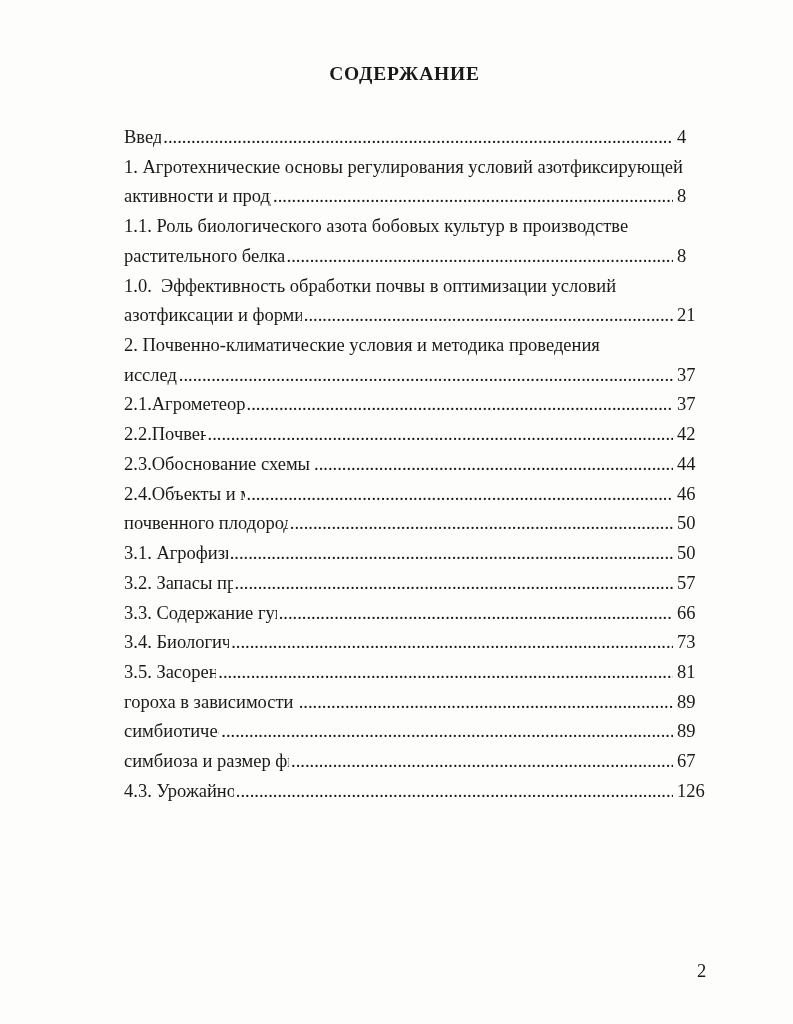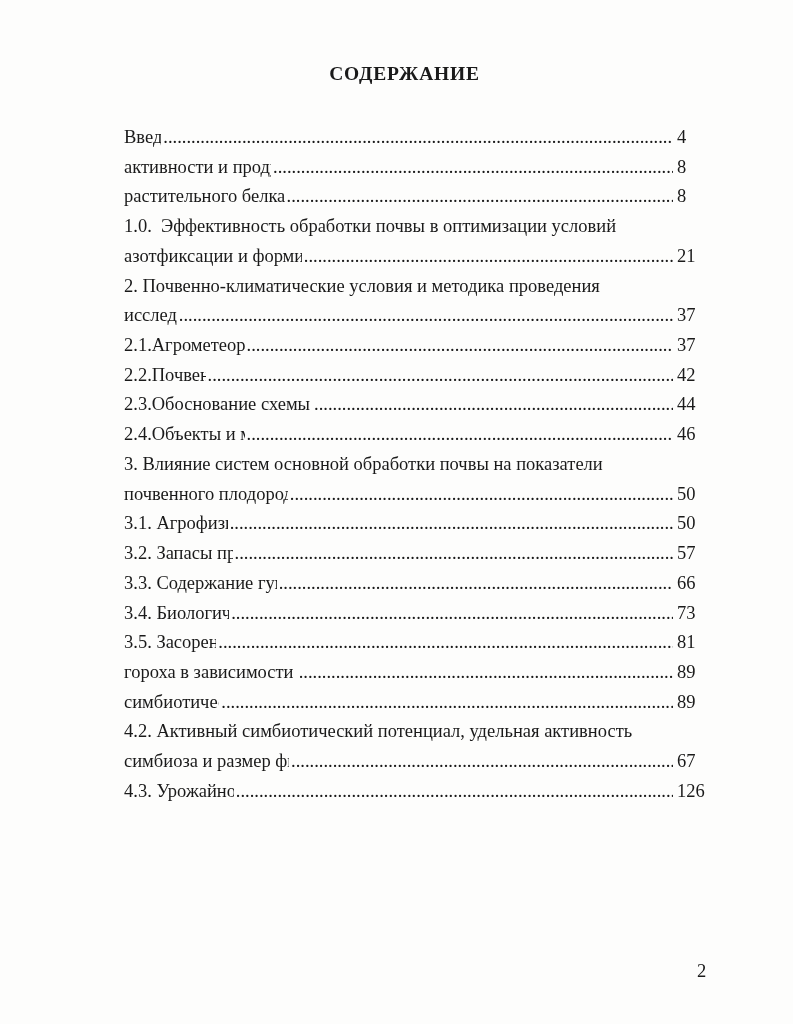--- a/index.html
+++ b/index.html
@@ -73,37 +73,37 @@
     font-size: 18.5px;
   }
 </style>
 </head>
 <body>
 
 <div class="page">
   <h1 class="doc-title">СОДЕРЖАНИЕ</h1>
   <div class="toc" id="toc">
       <div class="toc-line"><span class="toc-text">Введение</span><span class="leader">............................................................................................................................................................................................................................</span><span class="toc-page">4</span></div>
+      <div class="toc-line"><span class="toc-text">1. Агротехнические основы регулирования условий азотфиксирующей</span></div>
       <div class="toc-line"><span class="toc-text">активности и продуктивности бобовых культур</span><span class="leader">............................................................................................................................................................................................................................</span><span class="toc-page">8</span></div>
+      <div class="toc-line"><span class="toc-text">1.1. Роль биологического азота бобовых культур в производстве</span></div>
       <div class="toc-line"><span class="toc-text">растительного белка и сохранении плодородия почвы</span><span class="leader">............................................................................................................................................................................................................................</span><span class="toc-page">8</span></div>
       <div class="toc-line"><span class="toc-text">1.0.  Эффективность обработки почвы в оптимизации условий</span></div>
       <div class="toc-line"><span class="toc-text">азотфиксации и формирования урожайности бобовых культур</span><span class="leader">............................................................................................................................................................................................................................</span><span class="toc-page">21</span></div>
       <div class="toc-line"><span class="toc-text">2. Почвенно-климатические условия и методика проведения</span></div>
       <div class="toc-line"><span class="toc-text">исследований</span><span class="leader">............................................................................................................................................................................................................................</span><span class="toc-page">37</span></div>
       <div class="toc-line"><span class="toc-text">2.1.Агрометеорологические условия</span><span class="leader">............................................................................................................................................................................................................................</span><span class="toc-page">37</span></div>
       <div class="toc-line"><span class="toc-text">2.2.Почвенный покров</span><span class="leader">............................................................................................................................................................................................................................</span><span class="toc-page">42</span></div>
       <div class="toc-line"><span class="toc-text">2.3.Обоснование схемы опытов и агротехника возделывания гороха</span><span class="leader">............................................................................................................................................................................................................................</span><span class="toc-page">44</span></div>
       <div class="toc-line"><span class="toc-text">2.4.Объекты и методы исследований</span><span class="leader">............................................................................................................................................................................................................................</span><span class="toc-page">46</span></div>
-      <div class="toc-line"><span class="toc-text">3. Влияние систем основной обработки почвы на показатели</span></div>
       <div class="toc-line"><span class="toc-text">почвенного плодородия и засоренность посевов гороха</span><span class="leader">............................................................................................................................................................................................................................</span><span class="toc-page">50</span></div>
       <div class="toc-line"><span class="toc-text">3.1. Агрофизические свойства</span><span class="leader">............................................................................................................................................................................................................................</span><span class="toc-page">50</span></div>
       <div class="toc-line"><span class="toc-text">3.2. Запасы продуктивной влаги</span><span class="leader">............................................................................................................................................................................................................................</span><span class="toc-page">57</span></div>
       <div class="toc-line"><span class="toc-text">3.3. Содержание гумуса и питательных элементов</span><span class="leader">............................................................................................................................................................................................................................</span><span class="toc-page">66</span></div>
       <div class="toc-line"><span class="toc-text">3.4. Биологическая активность</span><span class="leader">............................................................................................................................................................................................................................</span><span class="toc-page">73</span></div>
       <div class="toc-line"><span class="toc-text">3.5. Засоренность посевов</span><span class="leader">............................................................................................................................................................................................................................</span><span class="toc-page">81</span></div>
       <div class="toc-line"><span class="toc-text">гороха в зависимости от систем основной обработки почвы</span><span class="leader">............................................................................................................................................................................................................................</span><span class="toc-page">89</span></div>
       <div class="toc-line"><span class="toc-text">симбиотического аппарата </span><span class="leader">............................................................................................................................................................................................................................</span><span class="toc-page">89</span></div>
-      <div class="toc-line"><span class="toc-text">4.2. Активный симбиотический потенциал, удельная активность</span></div>
       <div class="toc-line"><span class="toc-text">симбиоза и размер фиксации горохом воздушного азота</span><span class="leader">............................................................................................................................................................................................................................</span><span class="toc-page">67</span></div>
       <div class="toc-line"><span class="toc-text">4.3. Урожайность и ее структура</span><span class="leader">............................................................................................................................................................................................................................</span><span class="toc-page">126</span></div>
     </div>
   <div class="folio">2</div>
 </div>
 
 </body></html>

